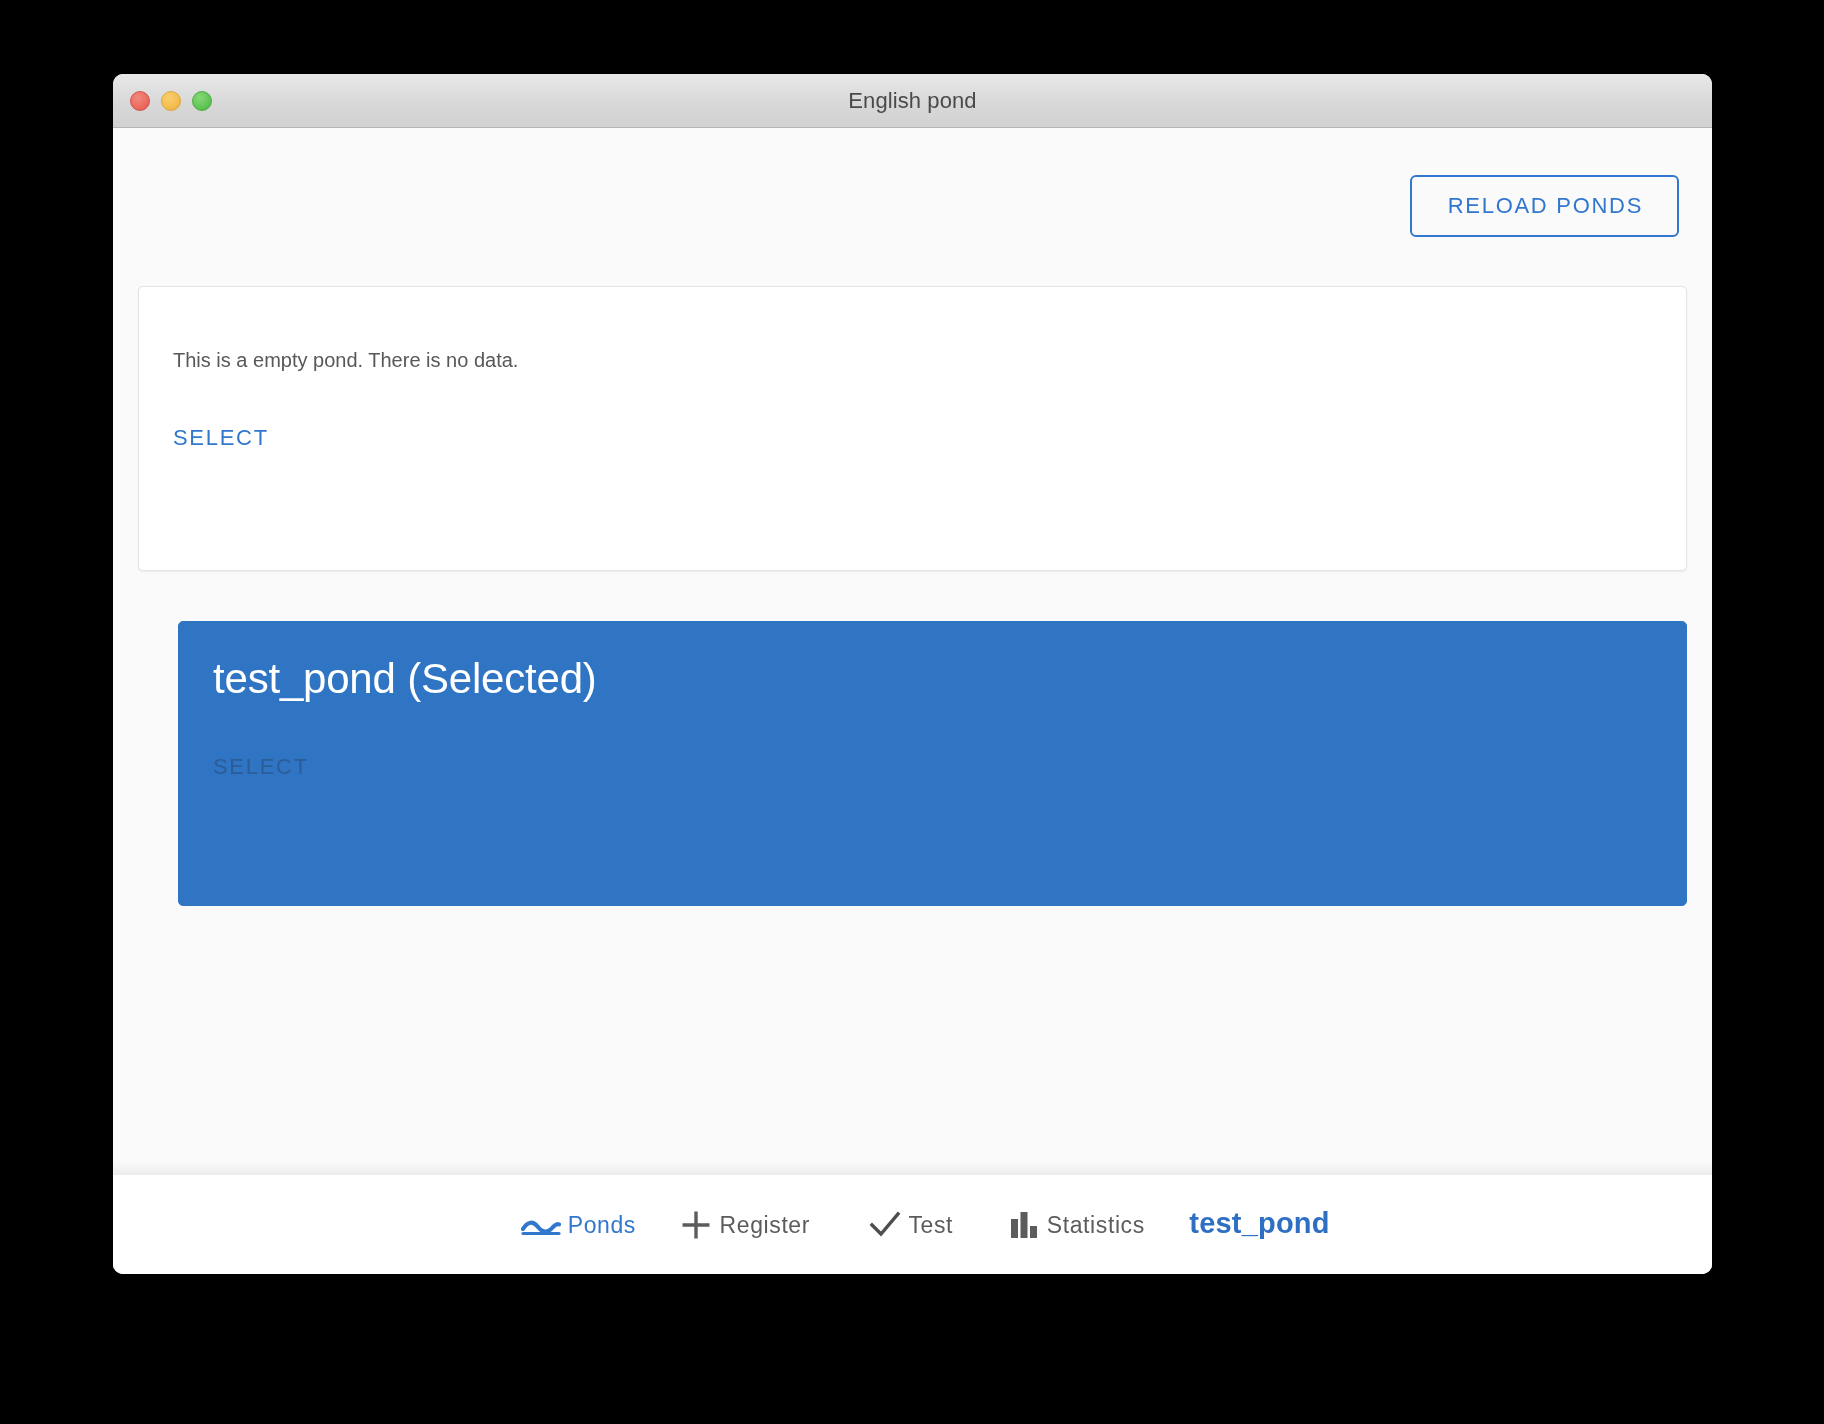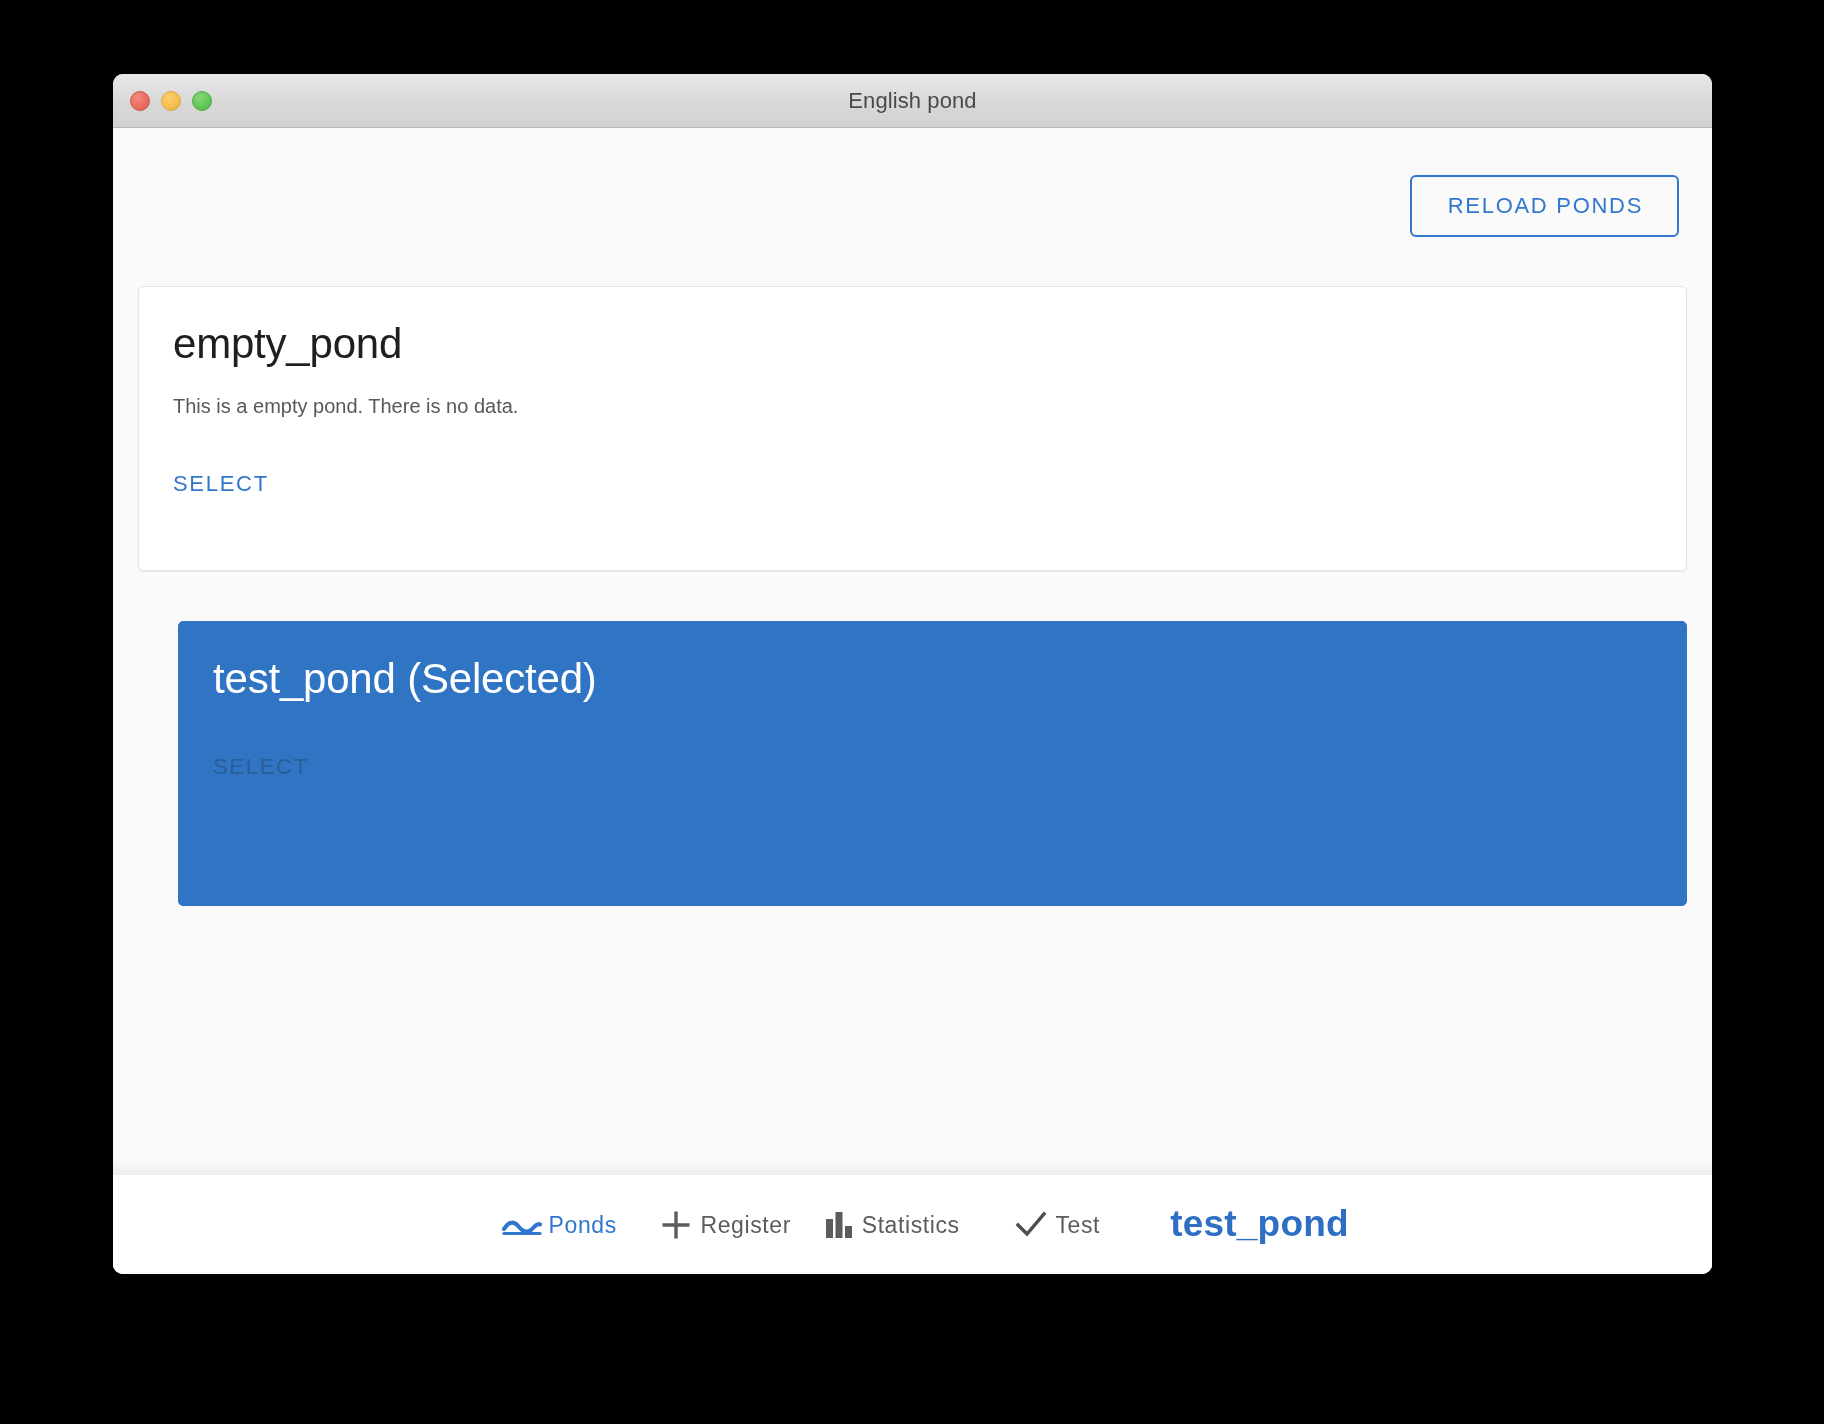--- a/index.html
+++ b/index.html
@@ -200,21 +200,21 @@
   }
   .nav-label {
     font-size: 23px;
     color: #5c5c5c;
     letter-spacing: 0.6px;
     line-height: 1;
   }
   .nav-item.active .nav-label { color: #3277ce; }
 
   .pond-indicator {
-    font-size: 37px;
+    font-size: 29px;
     font-weight: bold;
     color: #2e6fc4;
     margin-left: 30px;
     letter-spacing: 0.2px;
     cursor: pointer;
     line-height: 1;
     align-self: center;
     position: relative;
     top: -2px;
   }
@@ -239,21 +239,20 @@
 
       <div class="content">
 
         <div class="toolbar">
           <button class="reload-btn">RELOAD PONDS</button>
         </div>
 
         <div class="cards">
 
           <div class="card plain">
-            <h2 class="card-title">empty_pond</h2>
             <p class="card-desc">This is a empty pond. There is no data.</p>
             <span class="card-action">SELECT</span>
           </div>
 
           <div class="card selected">
             <h2 class="card-title">test_pond (Selected)</h2>
             <span class="card-action">SELECT</span>
           </div>
 
         </div>
@@ -271,40 +270,40 @@
           <span class="nav-label">Ponds</span>
         </div>
 
         <div class="nav-item">
           <span class="nav-icon">
             <svg width="34" height="34" viewBox="0 0 34 34">
               <path d="M17 3.5 L17 30.5 M3.5 17 L30.5 17" stroke="#5c5c5c" stroke-width="3.4" stroke-linecap="butt"></path>
             </svg>
           </span>
           <span class="nav-label">Register</span>
+        </div>
+
+        <div class="nav-item">
+          <span class="nav-icon">
+            <svg width="34" height="30" viewBox="0 0 34 30">
+              <path d="M4 15 L13 24 L30 4" fill="none" stroke="#4e4e4e" stroke-width="3.4" stroke-linecap="square" stroke-linejoin="miter"></path>
+            </svg>
+          </span>
+          <span class="nav-label">Test</span>
         </div>
 
         <div class="nav-item">
           <span class="nav-icon">
             <svg width="32" height="32" viewBox="0 0 32 32">
               <rect x="3" y="10" width="7" height="19" fill="#5c5c5c"></rect>
               <rect x="12.5" y="3" width="7" height="26" fill="#5c5c5c"></rect>
               <rect x="22" y="17" width="7" height="12" fill="#5c5c5c"></rect>
             </svg>
           </span>
           <span class="nav-label">Statistics</span>
         </div>
 
-        <div class="nav-item">
-          <span class="nav-icon">
-            <svg width="34" height="30" viewBox="0 0 34 30">
-              <path d="M4 15 L13 24 L30 4" fill="none" stroke="#4e4e4e" stroke-width="3.4" stroke-linecap="square" stroke-linejoin="miter"></path>
-            </svg>
-          </span>
-          <span class="nav-label">Test</span>
-        </div>
-
         <div class="pond-indicator">test_pond</div>
 
       </div>
     </div>
   </div>
 </div>
 
 </body></html>

